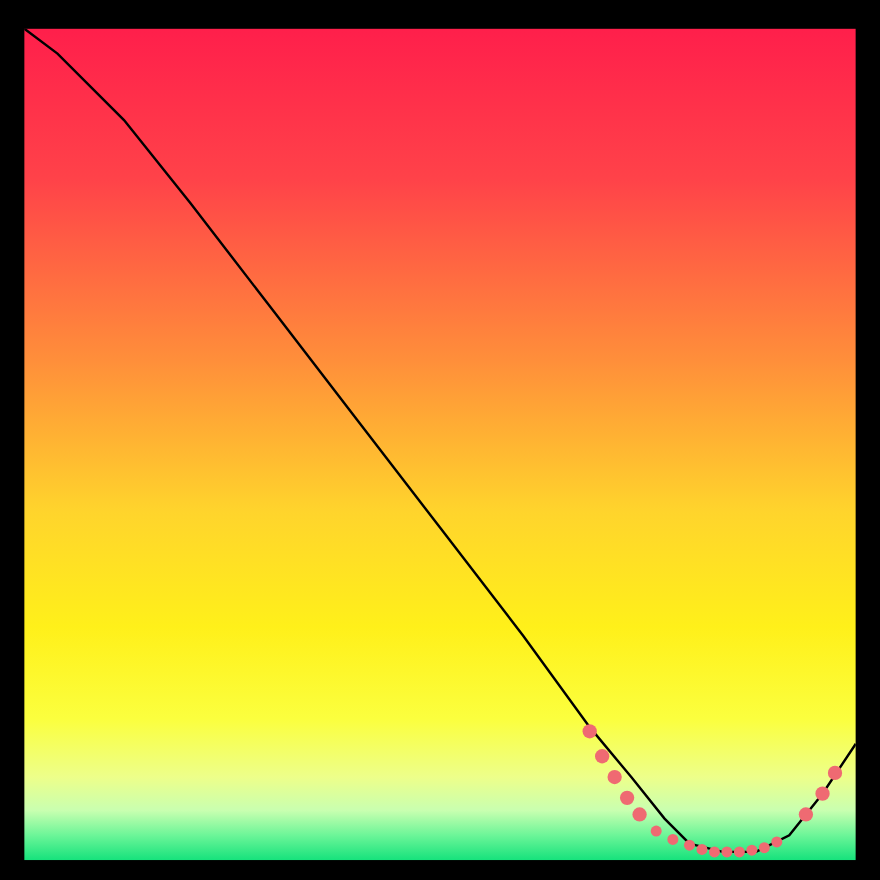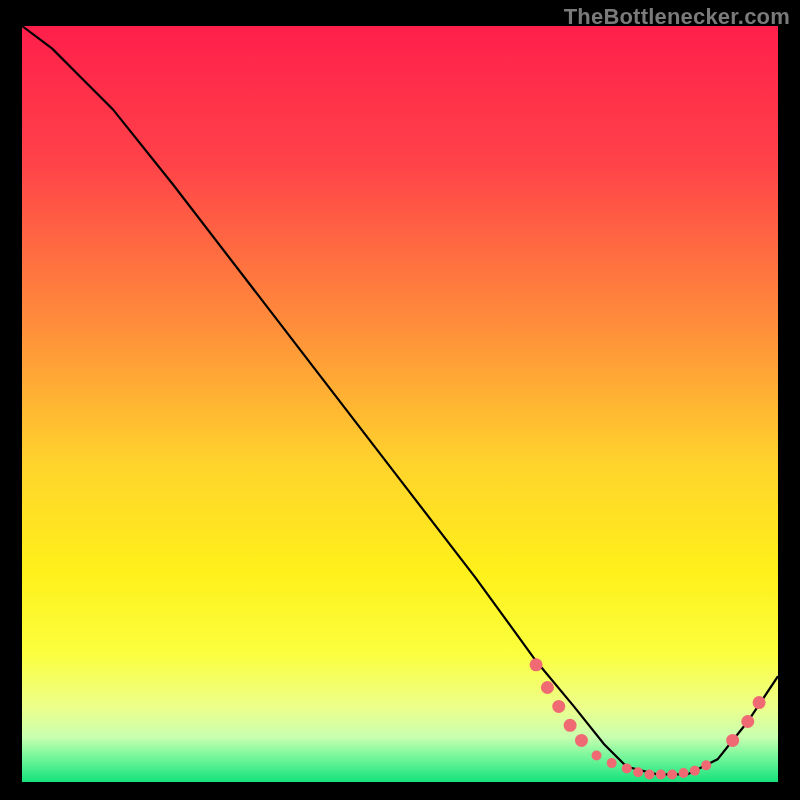--- a/index.html
+++ b/index.html
@@ -33,21 +33,20 @@
     top: 26px;
     width: 756px;
     height: 756px;
   }
   svg { display: block; }
 </style>
 </head>
 <body>
 
 <div class="frame">
-  <div class="watermark">TheBottlenecker.com</div>
 
   <div class="plot">
     <svg id="chart-svg" width="756" height="756" viewBox="0 0 756 756">
       <defs>
         <linearGradient id="bg-grad" x1="0" y1="0" x2="0" y2="1">
             <stop offset="0%" stop-color="#ff1f4b"></stop>
             <stop offset="18%" stop-color="#ff4249"></stop>
             <stop offset="40%" stop-color="#ff8f3a"></stop>
             <stop offset="58%" stop-color="#ffd42c"></stop>
             <stop offset="72%" stop-color="#fff01a"></stop>

